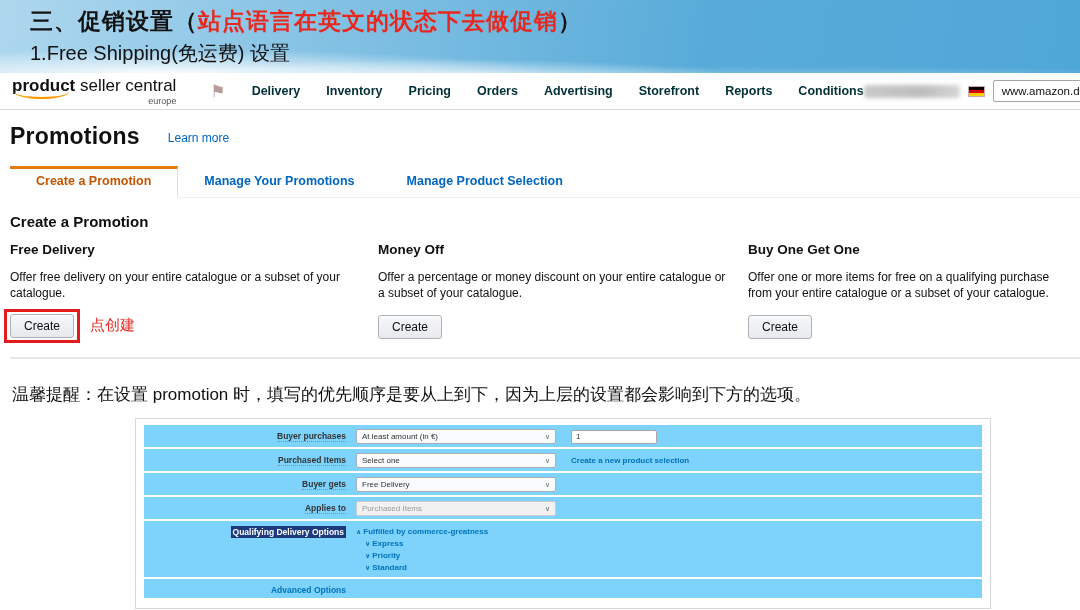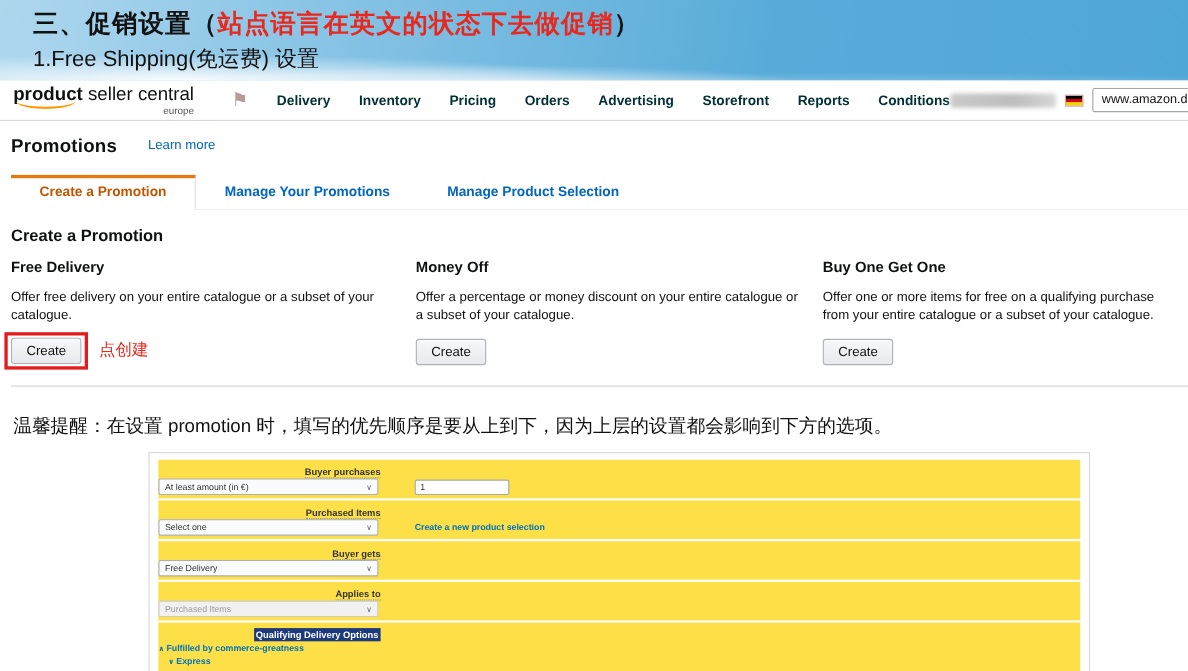--- a/index.html
+++ b/index.html
@@ -37,21 +37,21 @@
     background:linear-gradient(90deg,#c9c9c9,#bdbdbd 60%,#d6d6d6); filter:blur(2px); }
   .de-flag{ width:17px; height:11px; display:inline-block; border:1px solid #caa;
     background:linear-gradient(#000 0 33%, #d00 33% 66%, #ffce00 66% 100%); }
   .mkt{ width:150px; height:22px; border:1px solid #a2a6ac; border-radius:2px;
     font-size:11.5px; color:#111; display:flex; align-items:center; padding-left:8px;
     background:#fff; cursor:pointer; }
 
   
   .page{ padding:13px 0 0 10px; }
   .title-row{ display:flex; align-items:flex-end; gap:28px; }
-  .page-title{ font-size:17px; font-weight:bold; color:#0f1111; letter-spacing:.2px; }
+  .page-title{ font-size:23px; font-weight:bold; color:#0f1111; letter-spacing:.2px; }
   .learn-more{ font-size:12px; color:#0066c0; margin-bottom:5px; cursor:pointer; }
 
   .tabs{ display:flex; margin:16px 0 0 0; border-bottom:1px solid #eee; }
   .tab{ font-size:12.5px; font-weight:bold; padding:8px 26px 9px; cursor:pointer; }
   .tab.active{ color:#c45500; border-top:3px solid #e47911; border-right:1px solid #ddd;
     border-bottom:1px solid #fff; margin-bottom:-1px; background:#fff; padding-top:5px; }
   .tab.inactive{ color:#0066c0; }
 
   .section-title{ font-size:15px; font-weight:bold; color:#0f1111; margin:15px 0 12px; }
 
@@ -71,27 +71,27 @@
 
   .divider{ border:none; border-top:2px solid #e7e7e7; margin:14px 0 0; }
 
   .reminder{ font-size:17px; color:#111; padding:24px 10px 0 2px; }
 
   
   .shot{ margin:12px 0 0 135px; width:856px; border:1px solid #d8d8d8; background:#fff; }
   .shot-hdr{ font-size:9.5px; font-weight:bold; color:#444; padding:7px 14px;
     border-bottom:1px solid #e2e2e2; }
   .shot-body{ padding:6px 8px 8px; }
-  .frow{ display:flex; align-items:flex-start; background:#fde047; margin-bottom:2px;
-    padding:3px 6px 3px 0; min-height:19px;flex-direction:column; }
+  .frow{ display:flex; align-items:flex-start; background:#7dd3fc; margin-bottom:2px;
+    padding:3px 6px 3px 0; min-height:19px; }
   .flabel{ width:212px; text-align:right; font-size:8.5px; font-weight:bold; color:#333;
     padding:3px 10px 0 0; flex:none; }
   .flabel .dot{ border-bottom:1px dotted #8a8a8a; cursor:pointer; }
   .flabel .sel-hl{ background:#1d3a7d; color:#fff; padding:1px 2px; }
-  .fctrl{ display:flex; align-items:center; gap:33px; padding-top:1px; }
+  .fctrl{ display:flex; align-items:center; gap:15px; padding-top:1px; }
   .sel{ width:200px; height:15px; border:1px solid #aab0b5; border-radius:2px;
     background:#fafbfc; display:flex; align-items:center; justify-content:space-between;
     font-size:8px; color:#333; padding:0 5px; cursor:pointer; }
   .sel .chev{ color:#666; font-size:7px; }
   .sel.disabled{ background:#f1f1f1; border-color:#ccc; color:#9a9a9a; cursor:default; }
   .tin{ width:86px; height:14px; border:1px solid #a9a9a9; border-radius:2px;
     font-size:8px; color:#333; padding:0 4px; background:#fff;
     font-family:"Liberation Sans","DejaVu Sans",sans-serif; }
   .flink{ font-size:8px; font-weight:bold; color:#0073bb; cursor:pointer; white-space:nowrap; }
   .stack{ display:flex; flex-direction:column; gap:3px; padding:2px 0; }

